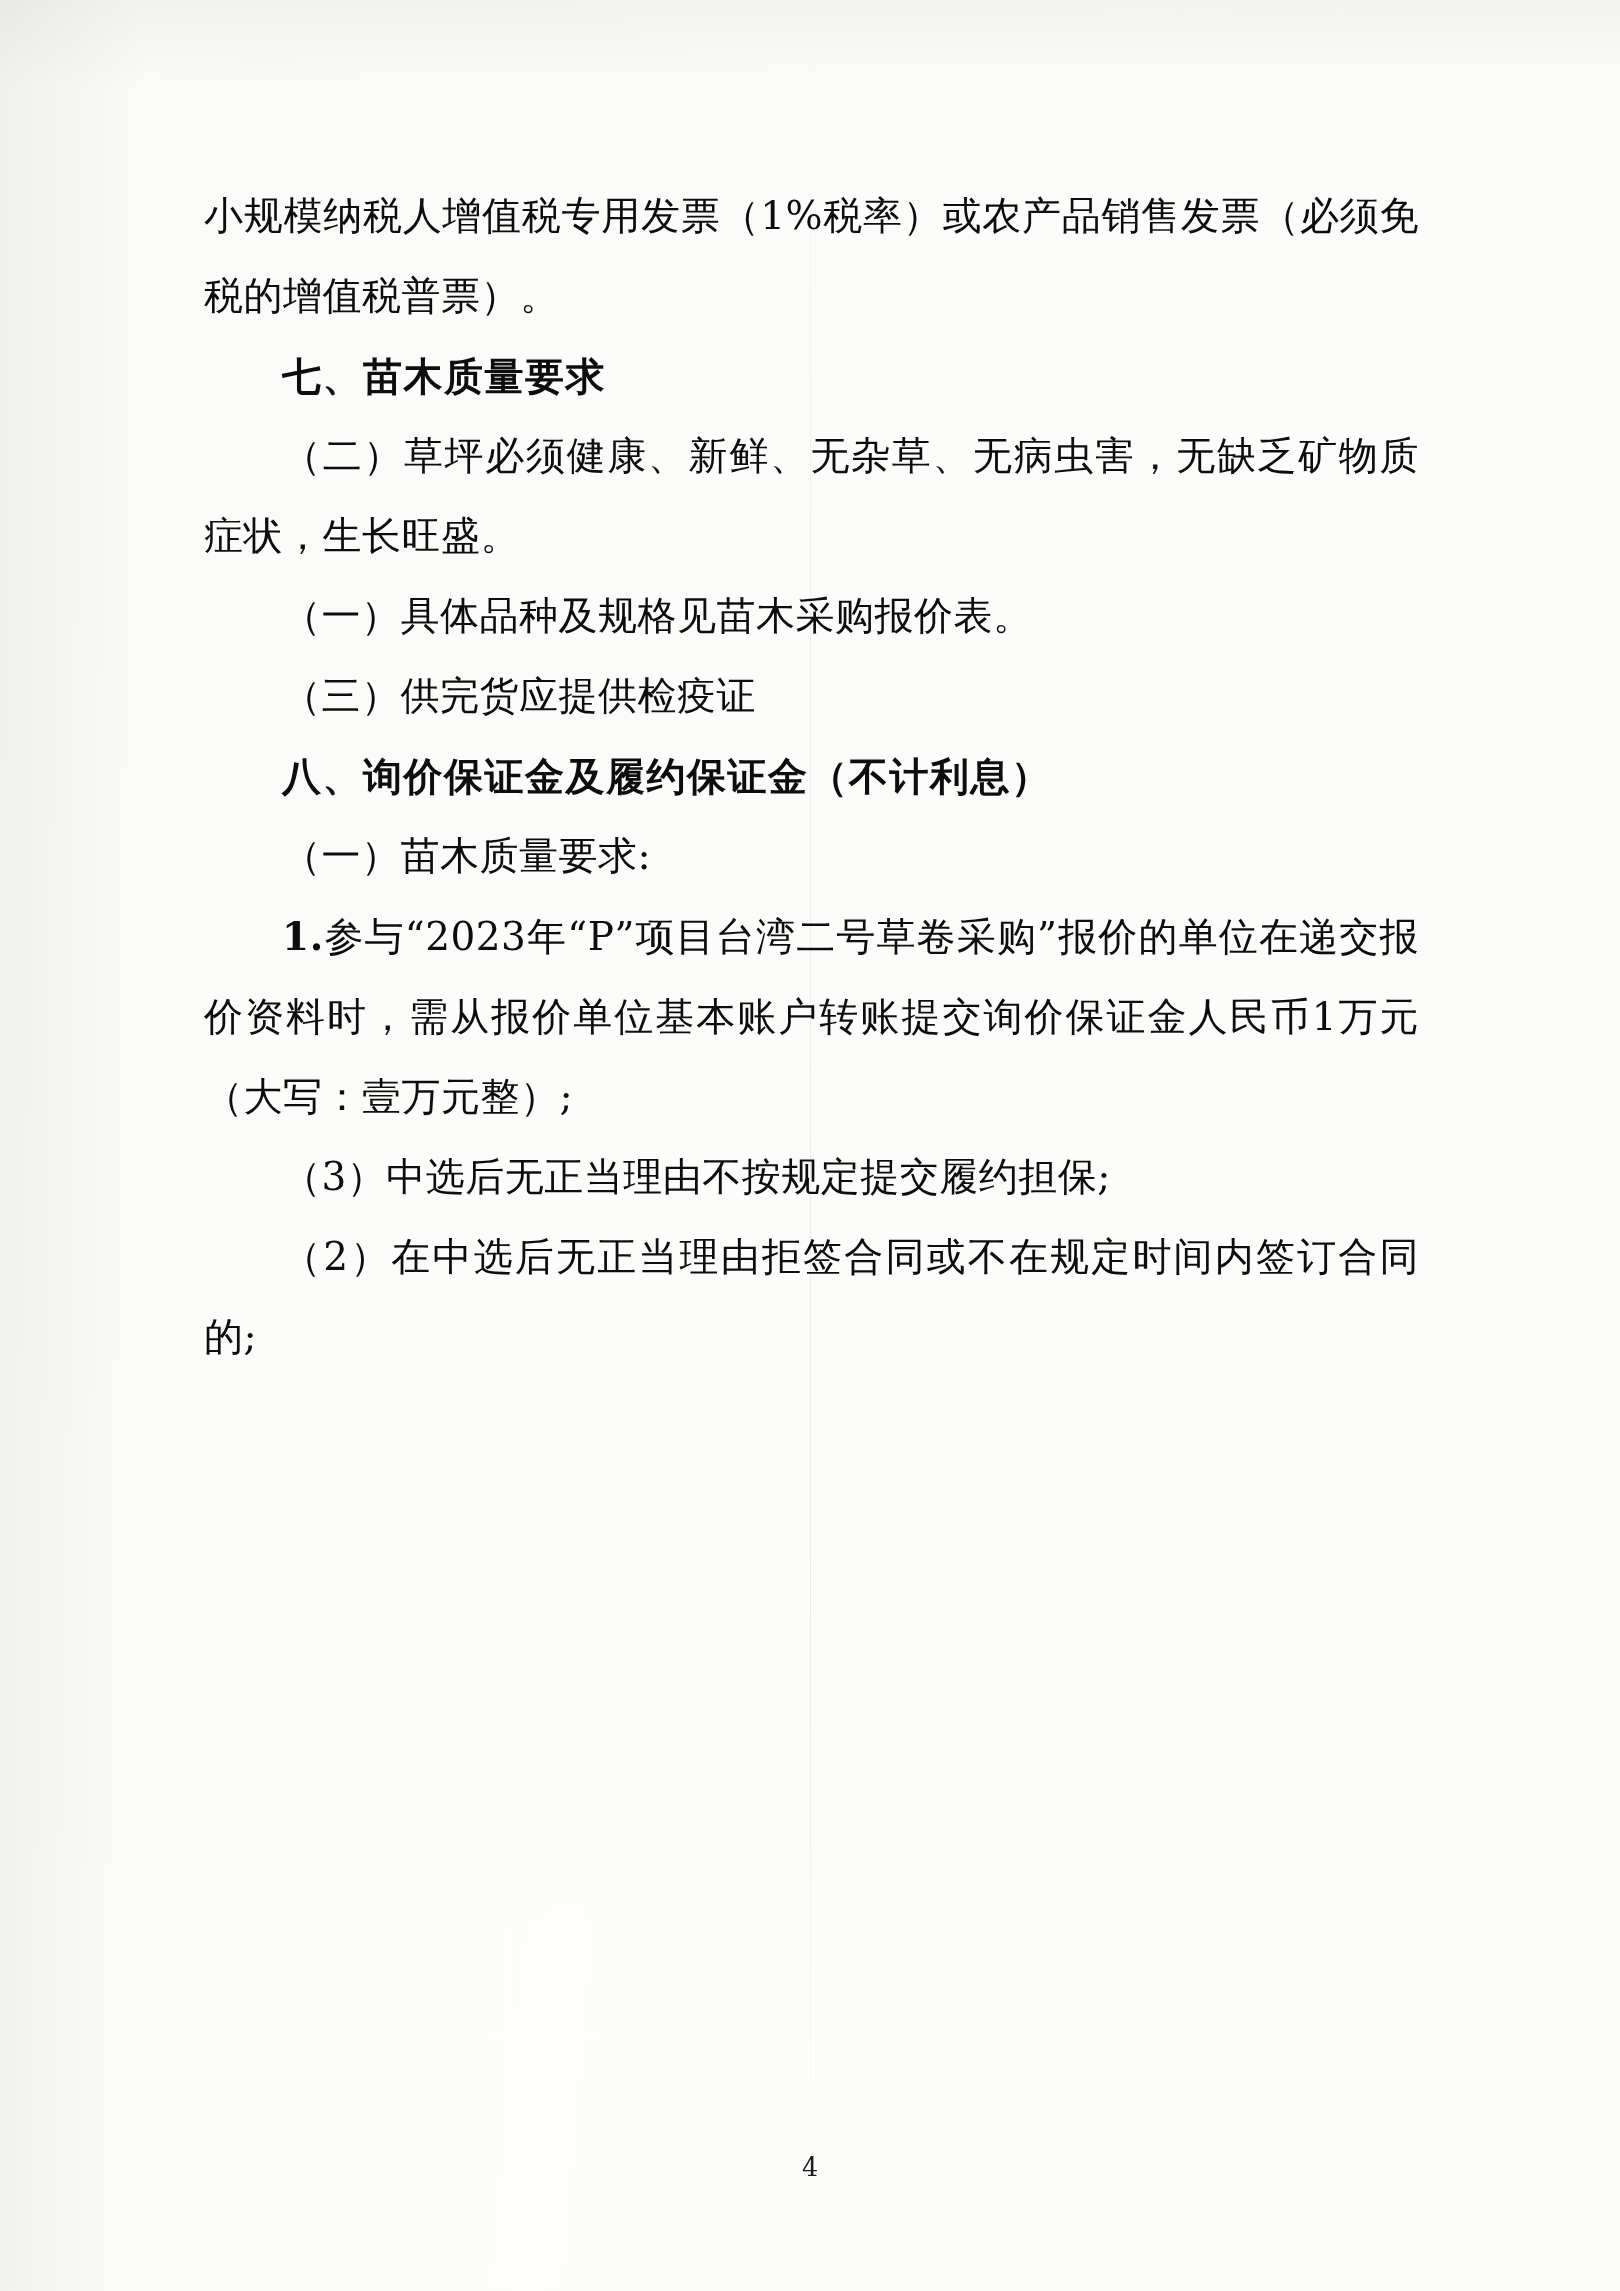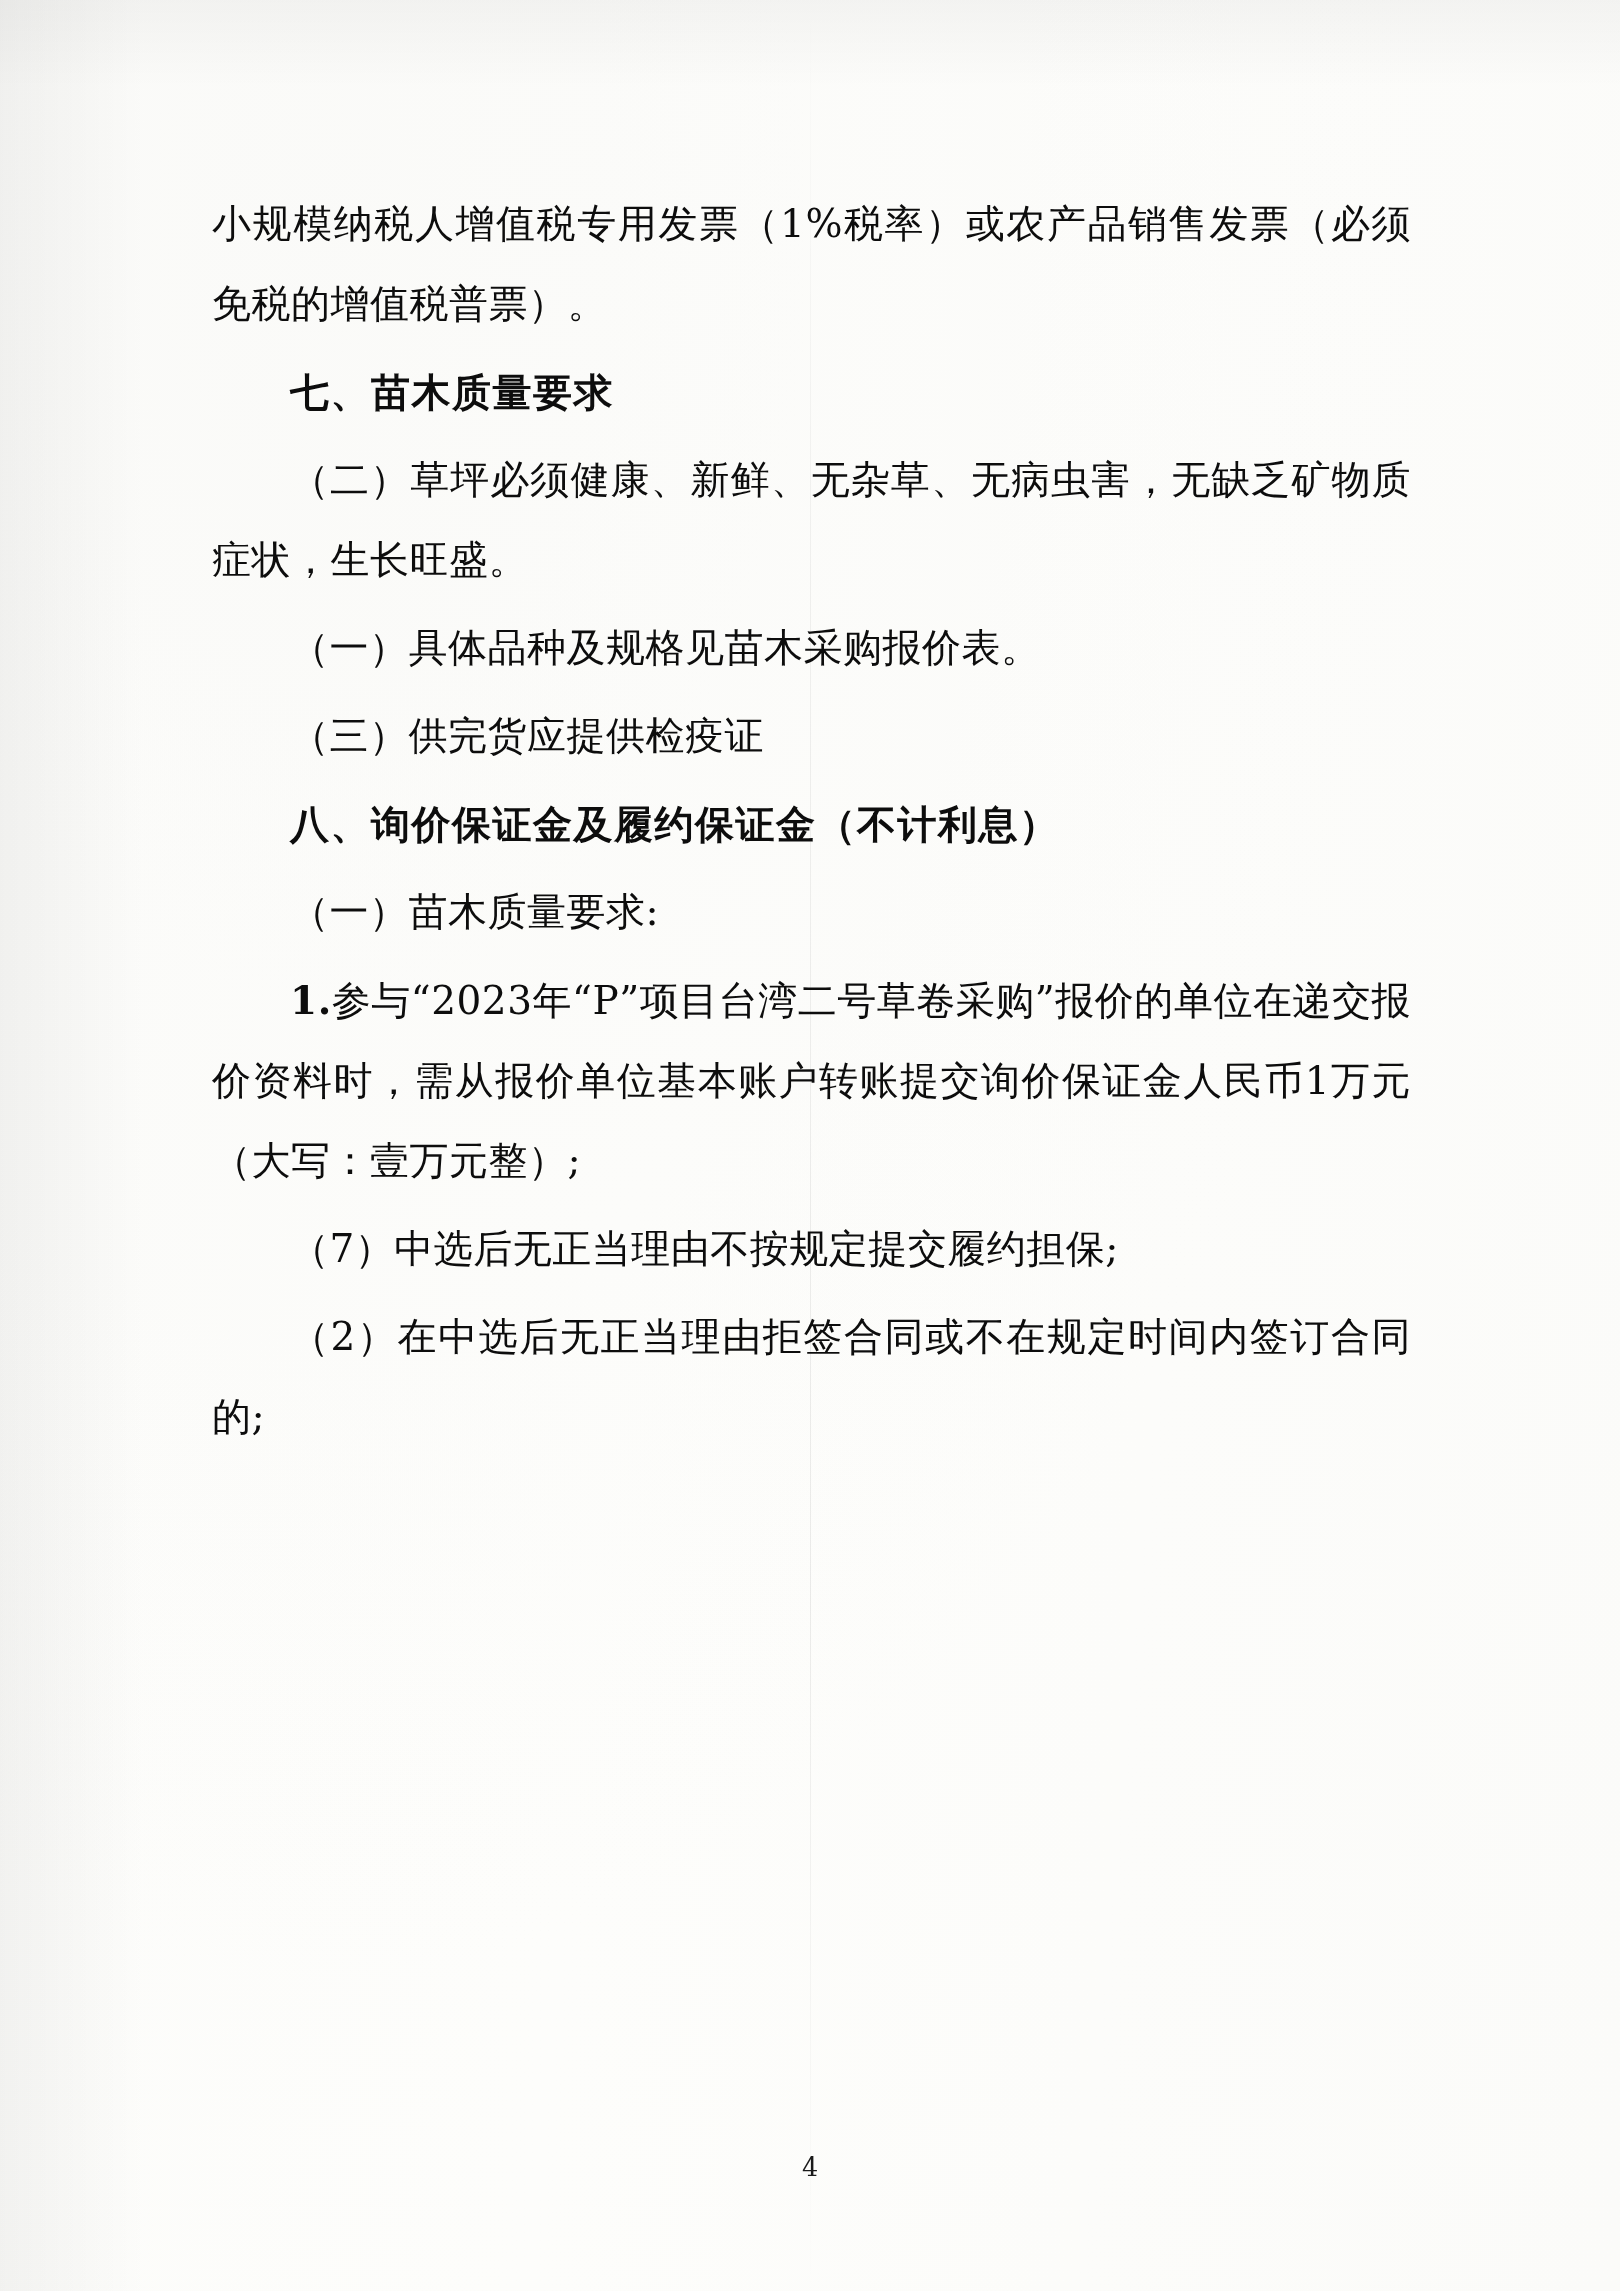--- a/index.html
+++ b/index.html
@@ -28,21 +28,21 @@
     left: 204px;
     top: 176px;
     width: 1215px;
     font-family: "DejaVu Serif", "Liberation Serif", serif;
     color: #0d0d0d;
     font-size: 39px;
     line-height: 80px;
     letter-spacing: 0.5px;
   }
   p {
-    margin: 8px;
+    margin: 0;
     text-align: justify;
     text-justify: inter-ideograph;
   }
   .indent {
     text-indent: 78px;
   }
   .heading {
     font-weight: 700;
     text-indent: 78px;
     letter-spacing: 1.5px;
@@ -93,19 +93,19 @@
 
   <div class="content">
     <p class="plain">小规模纳税人增值税专用发票（1%税率）或农产品销售发票（必须免税的增值税普票）。</p>
     <p class="heading">七、苗木质量要求</p>
     <p class="indent">（二）草坪必须健康、新鲜、无杂草、无病虫害，无缺乏矿物质症状，生长旺盛。</p>
     <p class="indent">（一）具体品种及规格见苗木采购报价表。</p>
     <p class="indent">（三）供完货应提供检疫证</p>
     <p class="heading">八、询价保证金及履约保证金（不计利息）</p>
     <p class="indent">（一）苗木质量要求:</p>
     <p class="indent"><span class="strong-lead">1.</span><span>参与“2023年“P”项目台湾二号草卷采购”报价的单位在递交报价资料时，需从报价单位基本账户转账提交询价保证金人民币1万元（大写：壹万元整）;</span></p>
-    <p class="indent">（7）中选后无正当理由不按规定提交履约担保;</p>
+    <p class="indent">（3）中选后无正当理由不按规定提交履约担保;</p>
     <p class="indent">（2）在中选后无正当理由拒签合同或不在规定时间内签订合同的;</p>
   </div>
 
   <div class="page-number">4</div>
 </div>
 
 
 </body></html>

